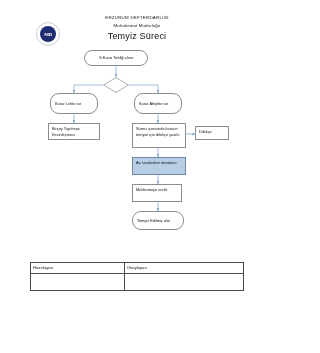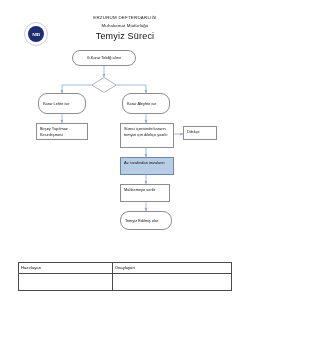--- a/index.html
+++ b/index.html
@@ -4,21 +4,21 @@
 <style>
   html,body{margin:0;padding:0;}
   body{
     width:250px;height:353px;
     background:#ffffff;
     font-family:"Liberation Sans", sans-serif;
     color:#000;
     overflow:hidden;
     position:relative;
   }
-  .page{position:relative;width:250px;height:353px;}
+  .page{position:relative;width:250px;height:353px;margin-left:12px;}
 
   
   .header{position:absolute;left:0;top:10px;width:250px;height:42px;}
   .logo{
     position:absolute;left:24px;top:12px;width:22px;height:22px;
     border-radius:50%;
     background:#ffffff;
     border:1px solid #c9cfe0;
     display:flex;align-items:center;justify-content:center;
   }

